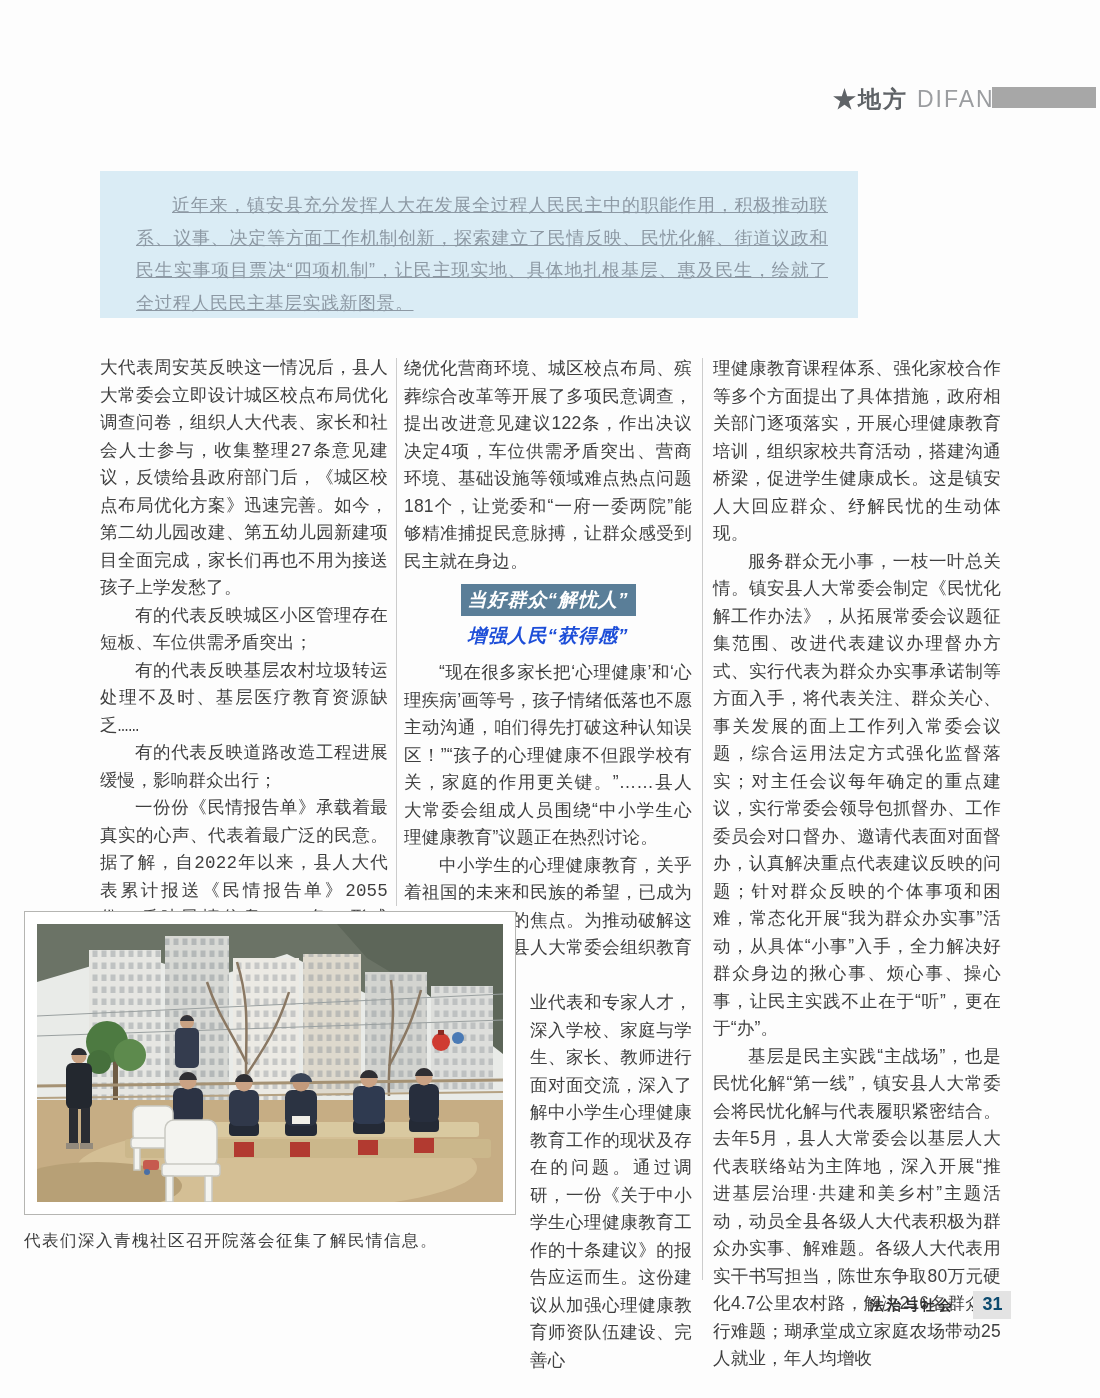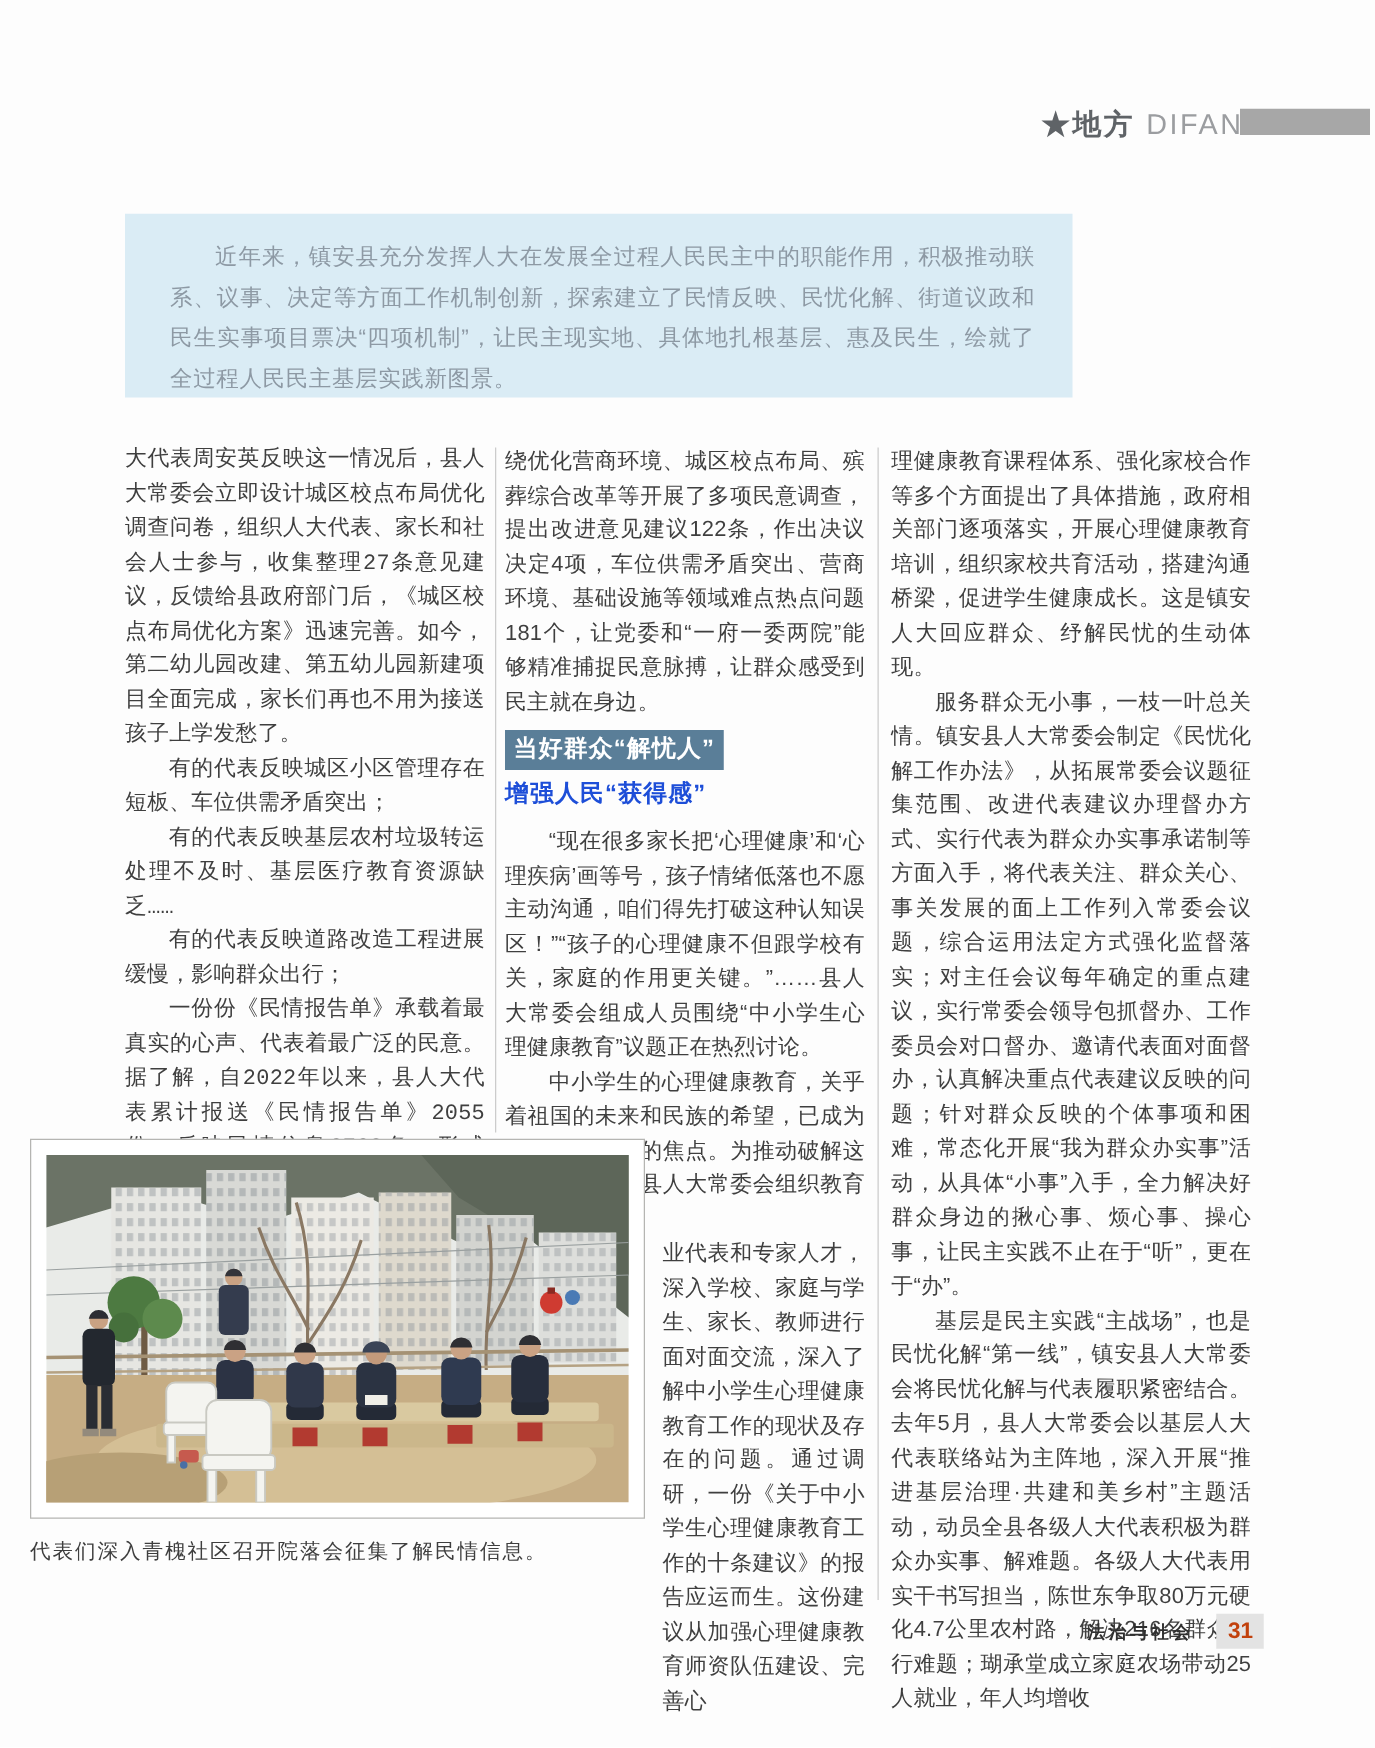--- a/index.html
+++ b/index.html
@@ -6,47 +6,47 @@
   #page{position:relative;width:1100px;height:1398px;background:#fdfdfd;overflow:hidden;
         font-family:"Liberation Sans",sans-serif;}
   
   .section-title{position:absolute;top:84px;left:833px;font-size:23px;white-space:nowrap;}
   .section-star{font-weight:bold;color:#5f6367;letter-spacing:2px;}
   .section-en{color:#9b9da0;margin-left:9px;letter-spacing:2px;}
   .header-bar{position:absolute;top:87px;left:992px;width:104px;height:21px;background:#a7a7a7;}
   
   .intro{position:absolute;left:100px;top:171px;width:758px;height:147px;background:#daecf5;
          box-sizing:border-box;padding:18px 30px 0 36px;color:#8d99a4;font-size:18px;
-         line-height:32.5px;text-align:justify;text-indent:2em;letter-spacing:0.5px;}
+         line-height:32.5px;text-align:justify;text-indent:2em;letter-spacing:0.5px;text-decoration:underline;}
   
   .col{position:absolute;top:355px;width:288px;font-size:17.5px;line-height:27.5px;
        color:#3f3f3f;text-align:justify;letter-spacing:0.2px;}
   #col1{left:100px;font-family:Liberation Mono, monospace;} #col2{left:404px;} #col3{left:713px;}
   .col p{margin:0;text-indent:2em;}
   .col p.noindent{text-indent:0;}
   .gutter-rule{position:absolute;width:1px;background:#cccccc;}
   #rule1{left:396px;top:358px;height:548px;}
   #rule2{left:702px;top:358px;height:922px;}
   
-  .sub-head{text-align:left;margin:9px 0 10px;}
+  .sub-head{text-align:center;margin:9px 0 10px;font-style:italic;}
   .sub-head .hl{display:inline-block;background:#5a7e98;color:#ffffff;font-weight:bold;
                 font-size:19px;padding:2px 7px;letter-spacing:1px;text-indent:0;}
   .sub-head .line2{color:#1d4ed8;font-weight:bold;font-size:19px;margin-top:6px;letter-spacing:1px;}
   
   .narrow{margin-left:126px;width:162px;text-align:justify;}
   
   .photo-frame{position:absolute;left:24px;top:911px;width:492px;height:304px;box-sizing:border-box;
                border:1px solid #b5b5b2;background:#ffffff;padding:12px;}
   .photo-frame svg{display:block;width:466px;height:278px;}
   .caption{position:absolute;left:24px;top:1230px;width:492px;text-align:left;
            font-family:"DejaVu Serif",serif;font-size:16.5px;color:#3e3e3e;letter-spacing:1.5px;}
   
   .footer{position:absolute;top:1291px;left:870px;white-space:nowrap;}
   .journal{font-weight:bold;font-size:14px;color:#2f2f2f;letter-spacing:3px;}
-  .page-num{display:inline-block;margin-left:14px;background:#e3e3e3;color:#c2410c;
+  .page-num{display:inline-block;margin-left:14px;background:#e3e3e3;color:#0c4a6e;
             font-size:18px;font-weight:bold;padding:3px 9px 4px;}
 </style>
 </head>
 <body>
 
 <div id="page">
 
   <div class="section-title">
     <span class="section-star">★地方</span><span class="section-en">DIFANG</span>
   </div>

